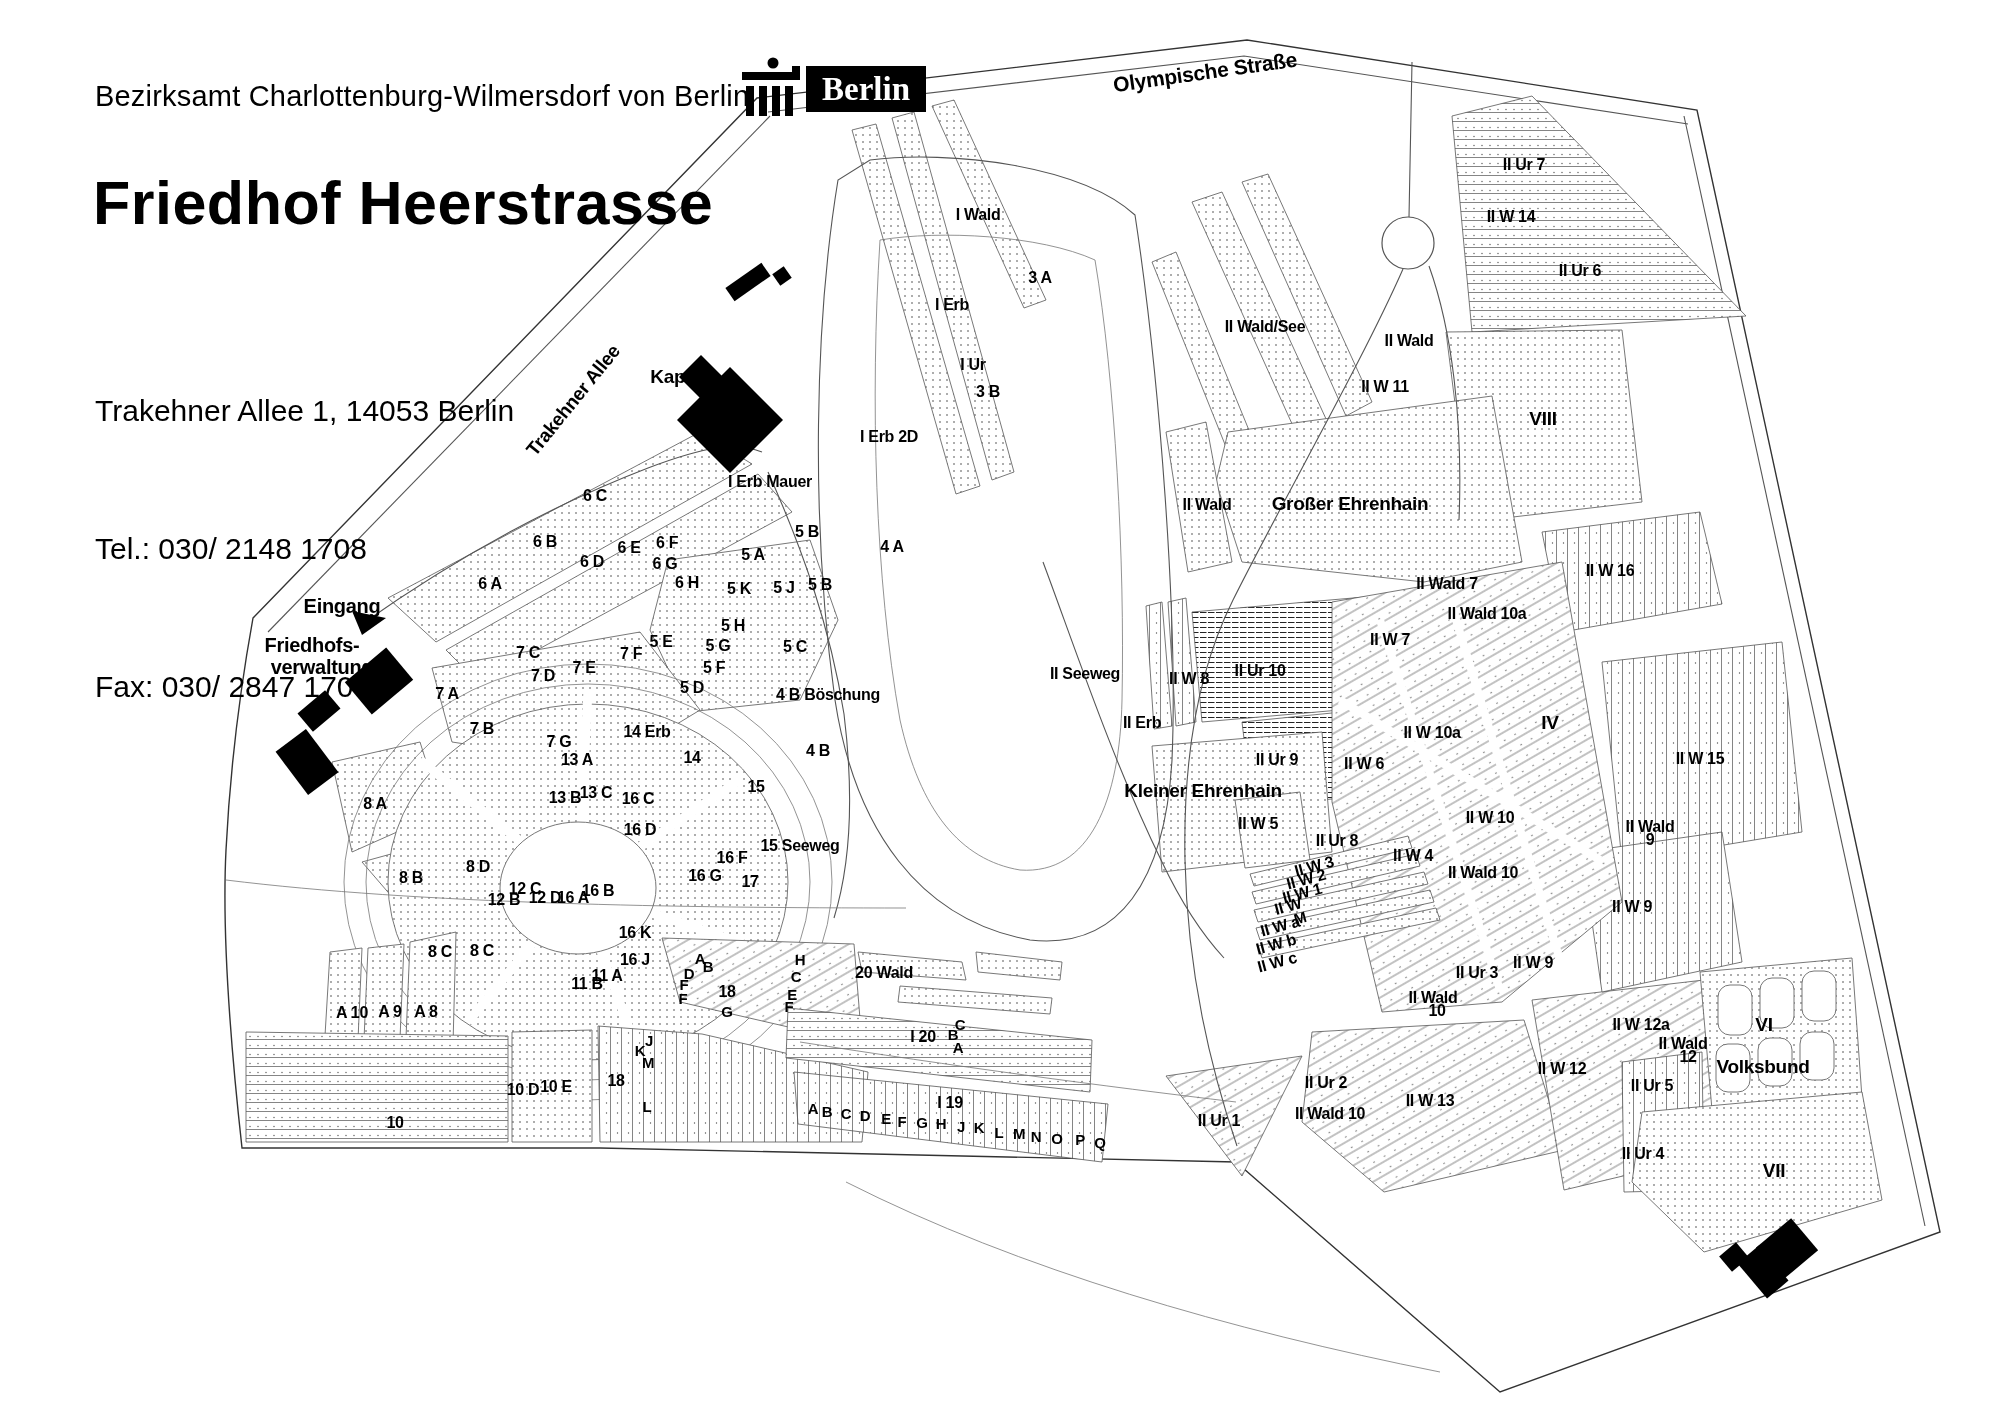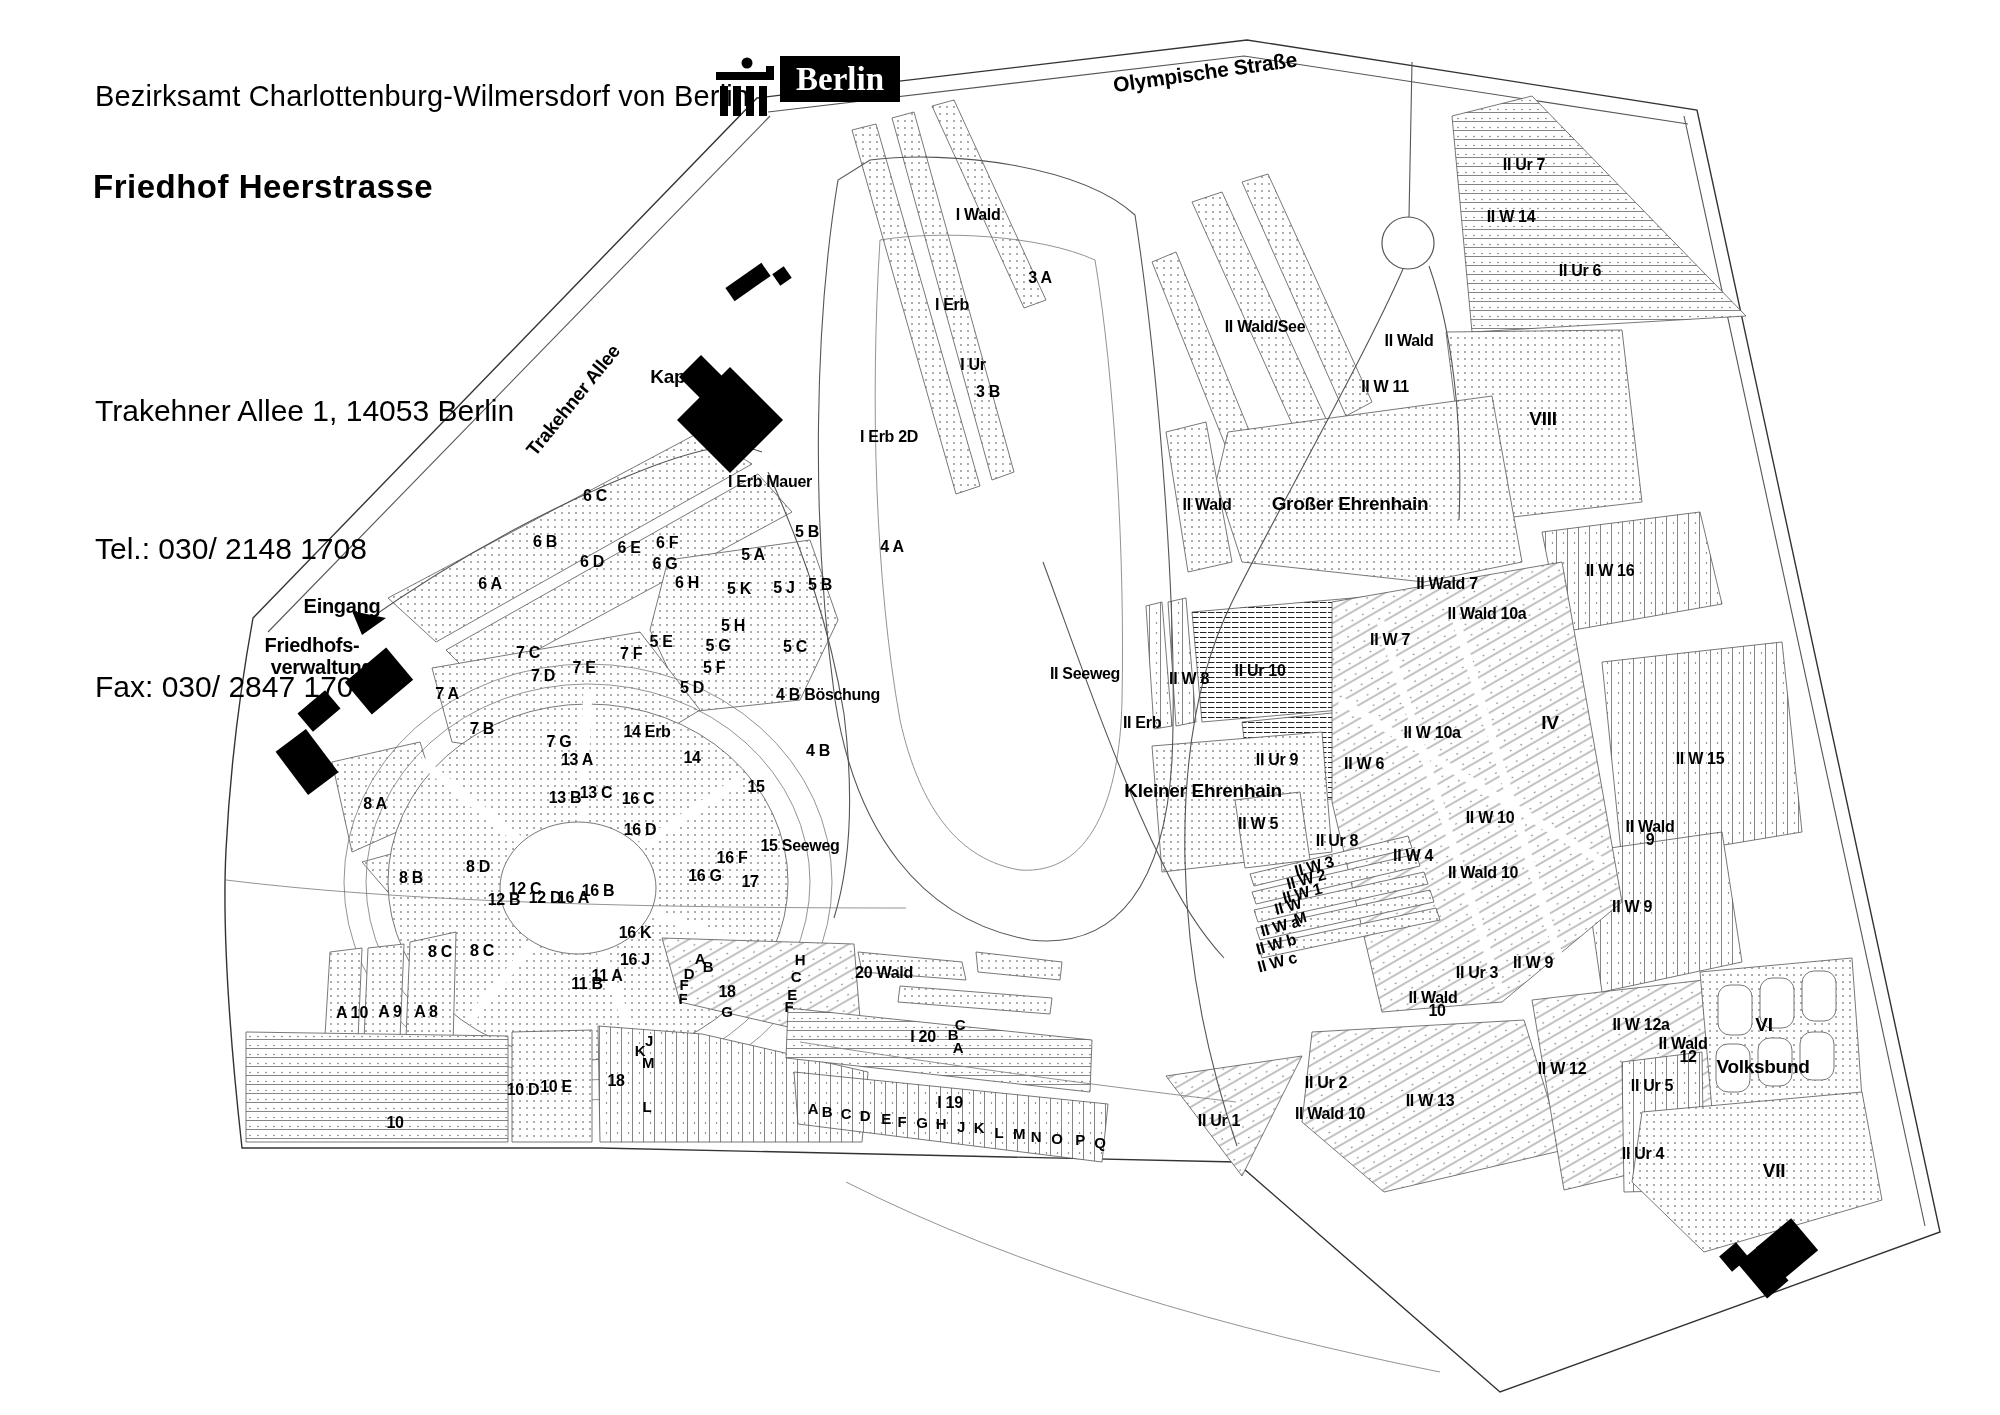--- a/index.html
+++ b/index.html
@@ -1,23 +1,23 @@
 <!DOCTYPE html>
 <html><head>
 <meta charset="utf-8">
 <style>
   html,body{margin:0;padding:0;background:#fff;}
   .page{position:relative;width:2000px;height:1415px;background:#fff;overflow:hidden;
         font-family:"Liberation Sans",sans-serif;color:#000;}
   .hdr-agency{position:absolute;left:95px;top:80px;font-size:29px;letter-spacing:0.2px;}
-  .hdr-title{position:absolute;left:93px;top:168px;font-size:33px;font-weight:bold;letter-spacing:0.5px;}
+  .hdr-title{position:absolute;left:93px;top:168px;font-size:61px;font-weight:bold;letter-spacing:0.5px;}
   .hdr-addr{position:absolute;left:95px;top:296px;font-size:30px;line-height:46px;white-space:pre;}
   .addr-line{display:block;}
   .addr-indent{padding-left:68px;}
-  .logo{position:absolute;left:714px;top:56px;display:flex;align-items:flex-start;}
+  .logo{position:absolute;left:740px;top:56px;display:flex;align-items:center;}
   .logo-box{background:#000;color:#fff;font-family:"Liberation Serif",serif;font-weight:bold;
             font-size:33px;height:46px;line-height:46px;padding:0 16px;margin-left:4px;margin-bottom:2px;}
   svg.map{position:absolute;left:0;top:0;}
   .sect{stroke:#555;stroke-width:0.8;}
   .road{fill:none;stroke:#555;stroke-width:1.1;}
   .road2{fill:none;stroke:#777;stroke-width:0.8;}
   .bnd{fill:none;stroke:#333;stroke-width:1.4;}
   .blk{fill:#000;stroke:none;}
   text.lbl{font-family:"Liberation Sans",sans-serif;font-weight:bold;fill:#000;text-anchor:middle;
            letter-spacing:-0.3px;}

